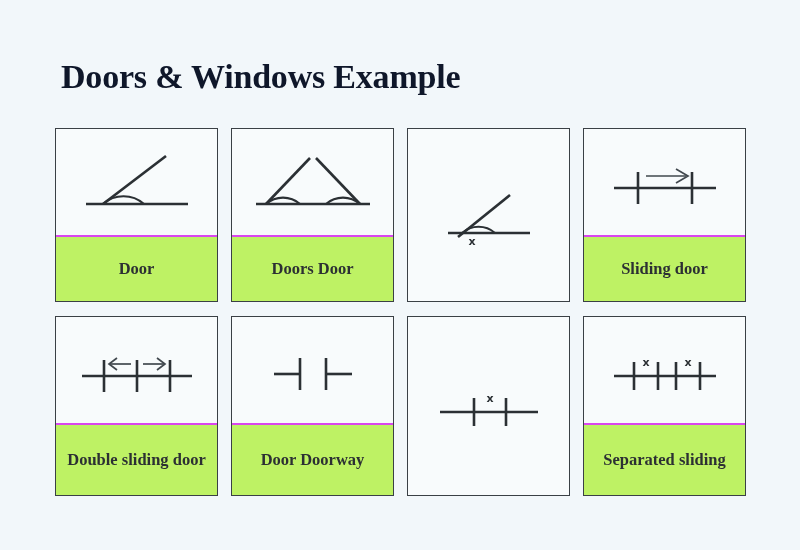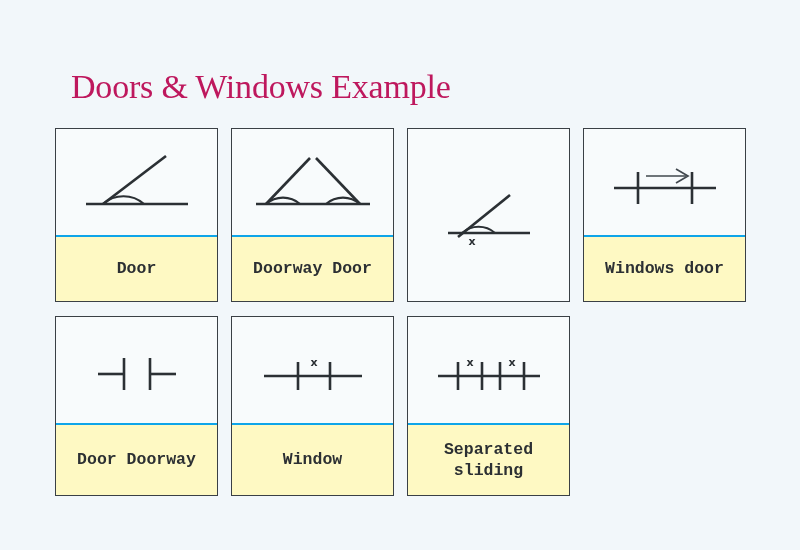--- a/index.html
+++ b/index.html
@@ -18,25 +18,25 @@
     position: relative;
     width: 800px;
     height: 550px;
     box-sizing: border-box;
   }
   #page-title {
     position: absolute;
     left: 55px;
     top: 52px;
     font-family: "Liberation Serif", serif;
-    font-weight: normal;
+    font-weight: bold;
     font-size: 34px;
     letter-spacing: -0.2px;
-    color: #be185d;
-    margin: 16px;
+    color: #0f172a;
+    margin: 6px;
     white-space: nowrap;
   }
   #grid {
     position: absolute;
     left: 55px;
     top: 128px;
     width: 692px;
     display: grid;
     grid-template-columns: repeat(4, 163px);
     grid-template-rows: 174px 180px;
@@ -59,27 +59,27 @@
     min-height: 0;
     background: #f8fbfc;
   }
   .card-icon svg {
     display: block;
     width: 130px;
     height: 80px;
   }
   .card-label {
     flex: 0 0 auto;
-    border-top: 2px solid #0ea5e9;
-    background: #fef9c3;
+    border-top: 2px solid #d946ef;
+    background: #bef264;
     display: flex;
     align-items: center;
     justify-content: center;
     text-align: center;
-    font-family: Liberation Mono, monospace;
+    font-family: Liberation Serif, serif;
     font-weight: bold;
     font-size: 16.5px;
     color: #2c3033;
     line-height: 1.28;
     padding: 6px 6px;
     min-height: 50px;
   }
   .row1 .card-label { min-height: 52px; }
   .row2 .card-label { min-height: 58px; }
 
@@ -132,21 +132,21 @@
     <div class="card row1">
       <div class="card-icon">
         <svg viewBox="0 0 130 80" xmlns="http://www.w3.org/2000/svg" aria-hidden="true">
           <line class="stroke" x1="8" y1="62" x2="122" y2="62"></line>
           <line class="stroke" x1="18" y1="62" x2="62" y2="16"></line>
           <path class="stroke-thin" d="M 18 62 A 26 26 0 0 1 52 62"></path>
           <line class="stroke" x1="112" y1="62" x2="68" y2="16"></line>
           <path class="stroke-thin" d="M 112 62 A 26 26 0 0 0 78 62"></path>
         </svg>
       </div>
-      <div class="card-label">Doorway Door</div>
+      <div class="card-label">Doors Door</div>
     </div>
 
     <div class="card row1">
       <div class="card-icon">
         <svg viewBox="0 0 130 80" xmlns="http://www.w3.org/2000/svg" aria-hidden="true">
           <line class="stroke" x1="24" y1="58" x2="106" y2="58"></line>
           <line class="stroke" x1="34" y1="62" x2="86" y2="20"></line>
           <path class="stroke-thin" d="M 38 58 A 25 25 0 0 1 71 58"></path>
           <text class="xmark" x="48" y="70" text-anchor="middle">x</text>
         </svg>
@@ -156,23 +156,38 @@
     <div class="card row1">
       <div class="card-icon">
         <svg viewBox="0 0 130 80" xmlns="http://www.w3.org/2000/svg" aria-hidden="true">
           <line class="stroke" x1="14" y1="46" x2="116" y2="46"></line>
           <line class="stroke" x1="38" y1="30" x2="38" y2="62"></line>
           <line class="stroke" x1="92" y1="30" x2="92" y2="62"></line>
           <line class="arrowline" x1="46" y1="34" x2="86" y2="34"></line>
           <polyline class="arrowline" points="76,27 88,34 76,41"></polyline>
         </svg>
       </div>
-      <div class="card-label">Windows door</div>
-    </div>
-
+      <div class="card-label">Sliding door</div>
+    </div>
+
+    <div class="card row2">
+      <div class="card-icon">
+        <svg viewBox="0 0 130 80" xmlns="http://www.w3.org/2000/svg" aria-hidden="true">
+          <line class="stroke" x1="10" y1="46" x2="120" y2="46"></line>
+          <line class="stroke" x1="32" y1="30" x2="32" y2="62"></line>
+          <line class="stroke" x1="65" y1="30" x2="65" y2="62"></line>
+          <line class="stroke" x1="98" y1="30" x2="98" y2="62"></line>
+          <line class="arrowline" x1="38" y1="34" x2="59" y2="34"></line>
+          <polyline class="arrowline" points="45,28 37,34 45,40"></polyline>
+          <line class="arrowline" x1="71" y1="34" x2="92" y2="34"></line>
+          <polyline class="arrowline" points="85,28 93,34 85,40"></polyline>
+        </svg>
+      </div>
+      <div class="card-label">Double sliding door</div>
+    </div>
 
     <div class="card row2">
       <div class="card-icon">
         <svg viewBox="0 0 130 80" xmlns="http://www.w3.org/2000/svg" aria-hidden="true">
           <line class="stroke" x1="26" y1="44" x2="52" y2="44"></line>
           <line class="stroke" x1="52" y1="28" x2="52" y2="60"></line>
           <line class="stroke" x1="78" y1="28" x2="78" y2="60"></line>
           <line class="stroke" x1="78" y1="44" x2="104" y2="44"></line>
         </svg>
       </div>
@@ -181,21 +196,20 @@
 
     <div class="card row2">
       <div class="card-icon">
         <svg viewBox="0 0 130 80" xmlns="http://www.w3.org/2000/svg" aria-hidden="true">
           <line class="stroke" x1="16" y1="46" x2="114" y2="46"></line>
           <line class="stroke" x1="50" y1="32" x2="50" y2="60"></line>
           <line class="stroke" x1="82" y1="32" x2="82" y2="60"></line>
           <text class="xmark" x="66" y="36" text-anchor="middle">x</text>
         </svg>
       </div>
-      <div class="card-label">Window</div>
     </div>
 
     <div class="card row2">
       <div class="card-icon">
         <svg viewBox="0 0 130 80" xmlns="http://www.w3.org/2000/svg" aria-hidden="true">
           <line class="stroke" x1="14" y1="46" x2="116" y2="46"></line>
           <line class="stroke" x1="34" y1="32" x2="34" y2="60"></line>
           <line class="stroke" x1="58" y1="32" x2="58" y2="60"></line>
           <line class="stroke" x1="76" y1="32" x2="76" y2="60"></line>
           <line class="stroke" x1="100" y1="32" x2="100" y2="60"></line>

